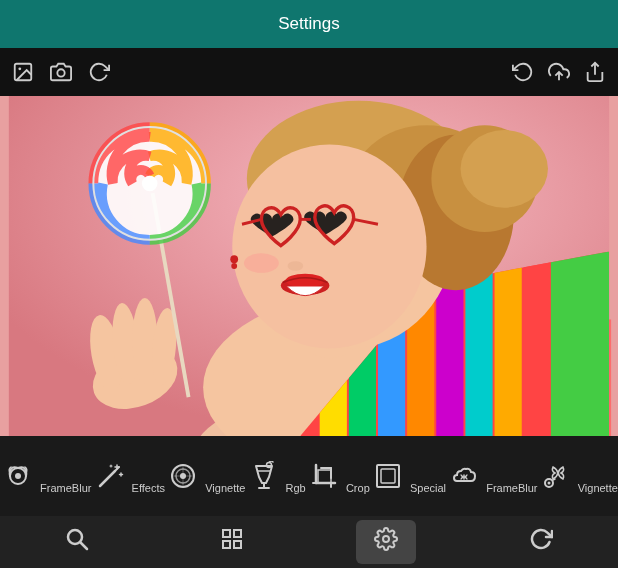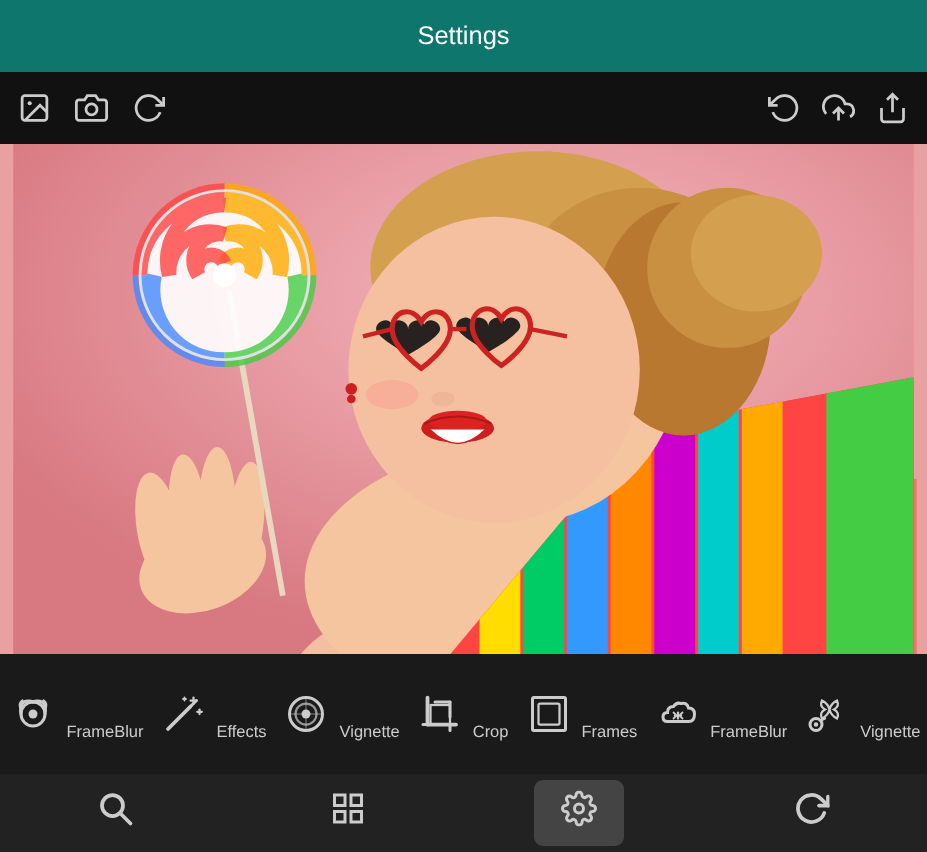--- a/index.html
+++ b/index.html
@@ -358,20 +358,35 @@
         <circle cx="15" cy="15" r="11" stroke="#ccc" stroke-width="2"></circle>
         <circle cx="15" cy="15" r="7" stroke="#ccc" stroke-width="1.5" opacity="0.7"></circle>
         <circle cx="15" cy="15" r="3" fill="#ccc"></circle>
         <line x1="15" y1="4" x2="15" y2="26" stroke="#ccc" stroke-width="1" opacity="0.4"></line>
         <line x1="4" y1="15" x2="26" y2="15" stroke="#ccc" stroke-width="1" opacity="0.4"></line>
       </svg>
     </div>
     <span class="tool-label">Vignette</span>
   </div>
 
+  <div class="tool-item">
+    <div class="tool-icon">
+      <svg class="tool-svg" viewBox="0 0 30 30" fill="none" xmlns="http://www.w3.org/2000/svg">
+
+        <polygon points="7,5 23,5 20,16 17,22 13,22 10,16" stroke="#ccc" stroke-width="2" fill="none" stroke-linejoin="round"></polygon>
+        <line x1="15" y1="22" x2="15" y2="27" stroke="#ccc" stroke-width="2" stroke-linecap="round"></line>
+        <line x1="10" y1="27" x2="20" y2="27" stroke="#ccc" stroke-width="2" stroke-linecap="round"></line>
+        <line x1="8" y1="10" x2="22" y2="10" stroke="#ccc" stroke-width="1.5"></line>
+
+        <circle cx="20" cy="4" r="2.5" stroke="#ccc" stroke-width="1.5"></circle>
+        <path d="M20 1.5 Q22 -1 24 1" stroke="#ccc" stroke-width="1.5" fill="none" stroke-linecap="round"></path>
+      </svg>
+    </div>
+    <span class="tool-label">Rgb</span>
+  </div>
 
   <div class="tool-item">
     <div class="tool-icon">
       <svg class="tool-svg" viewBox="0 0 30 30" fill="none" xmlns="http://www.w3.org/2000/svg">
         <line x1="7" y1="4" x2="7" y2="22" stroke="#ccc" stroke-width="2.5" stroke-linecap="round"></line>
         <line x1="7" y1="22" x2="26" y2="22" stroke="#ccc" stroke-width="2.5" stroke-linecap="round"></line>
         <line x1="12" y1="7" x2="22" y2="7" stroke="#ccc" stroke-width="2" stroke-linecap="round"></line>
         <line x1="22" y1="7" x2="22" y2="17" stroke="#ccc" stroke-width="2" stroke-linecap="round"></line>
         <rect x="9" y="9" width="13" height="13" stroke="#ccc" stroke-width="1.5" fill="none"></rect>
         <line x1="4" y1="22" x2="7" y2="22" stroke="#ccc" stroke-width="2" stroke-linecap="round"></line>
@@ -381,21 +396,21 @@
     <span class="tool-label">Crop</span>
   </div>
 
   <div class="tool-item">
     <div class="tool-icon">
       <svg class="tool-svg" viewBox="0 0 30 30" fill="none" xmlns="http://www.w3.org/2000/svg">
         <rect x="4" y="4" width="22" height="22" rx="1" stroke="#ccc" stroke-width="2"></rect>
         <rect x="8" y="8" width="14" height="14" rx="1" stroke="#ccc" stroke-width="1.5"></rect>
       </svg>
     </div>
-    <span class="tool-label">Frames</span>
+    <span class="tool-label">Special</span>
   </div>
 
   <div class="tool-item">
     <div class="tool-icon">
       <svg class="tool-svg" viewBox="0 0 30 30" fill="none" xmlns="http://www.w3.org/2000/svg">
 
         <path d="M8 20 Q5 20 5 17 Q5 14 8 14 Q8 10 12 10 Q14 7 17 8 Q21 7 22 11 Q26 11 26 15 Q26 20 22 20 Z" stroke="#ccc" stroke-width="2" fill="none"></path>
         <line x1="15" y1="14" x2="15" y2="18" stroke="#ccc" stroke-width="1.5" stroke-linecap="round"></line>
         <line x1="13" y1="16" x2="17" y2="16" stroke="#ccc" stroke-width="1.5" stroke-linecap="round"></line>
         <line x1="12" y1="14" x2="13.5" y2="15.5" stroke="#ccc" stroke-width="1.2" stroke-linecap="round"></line>

